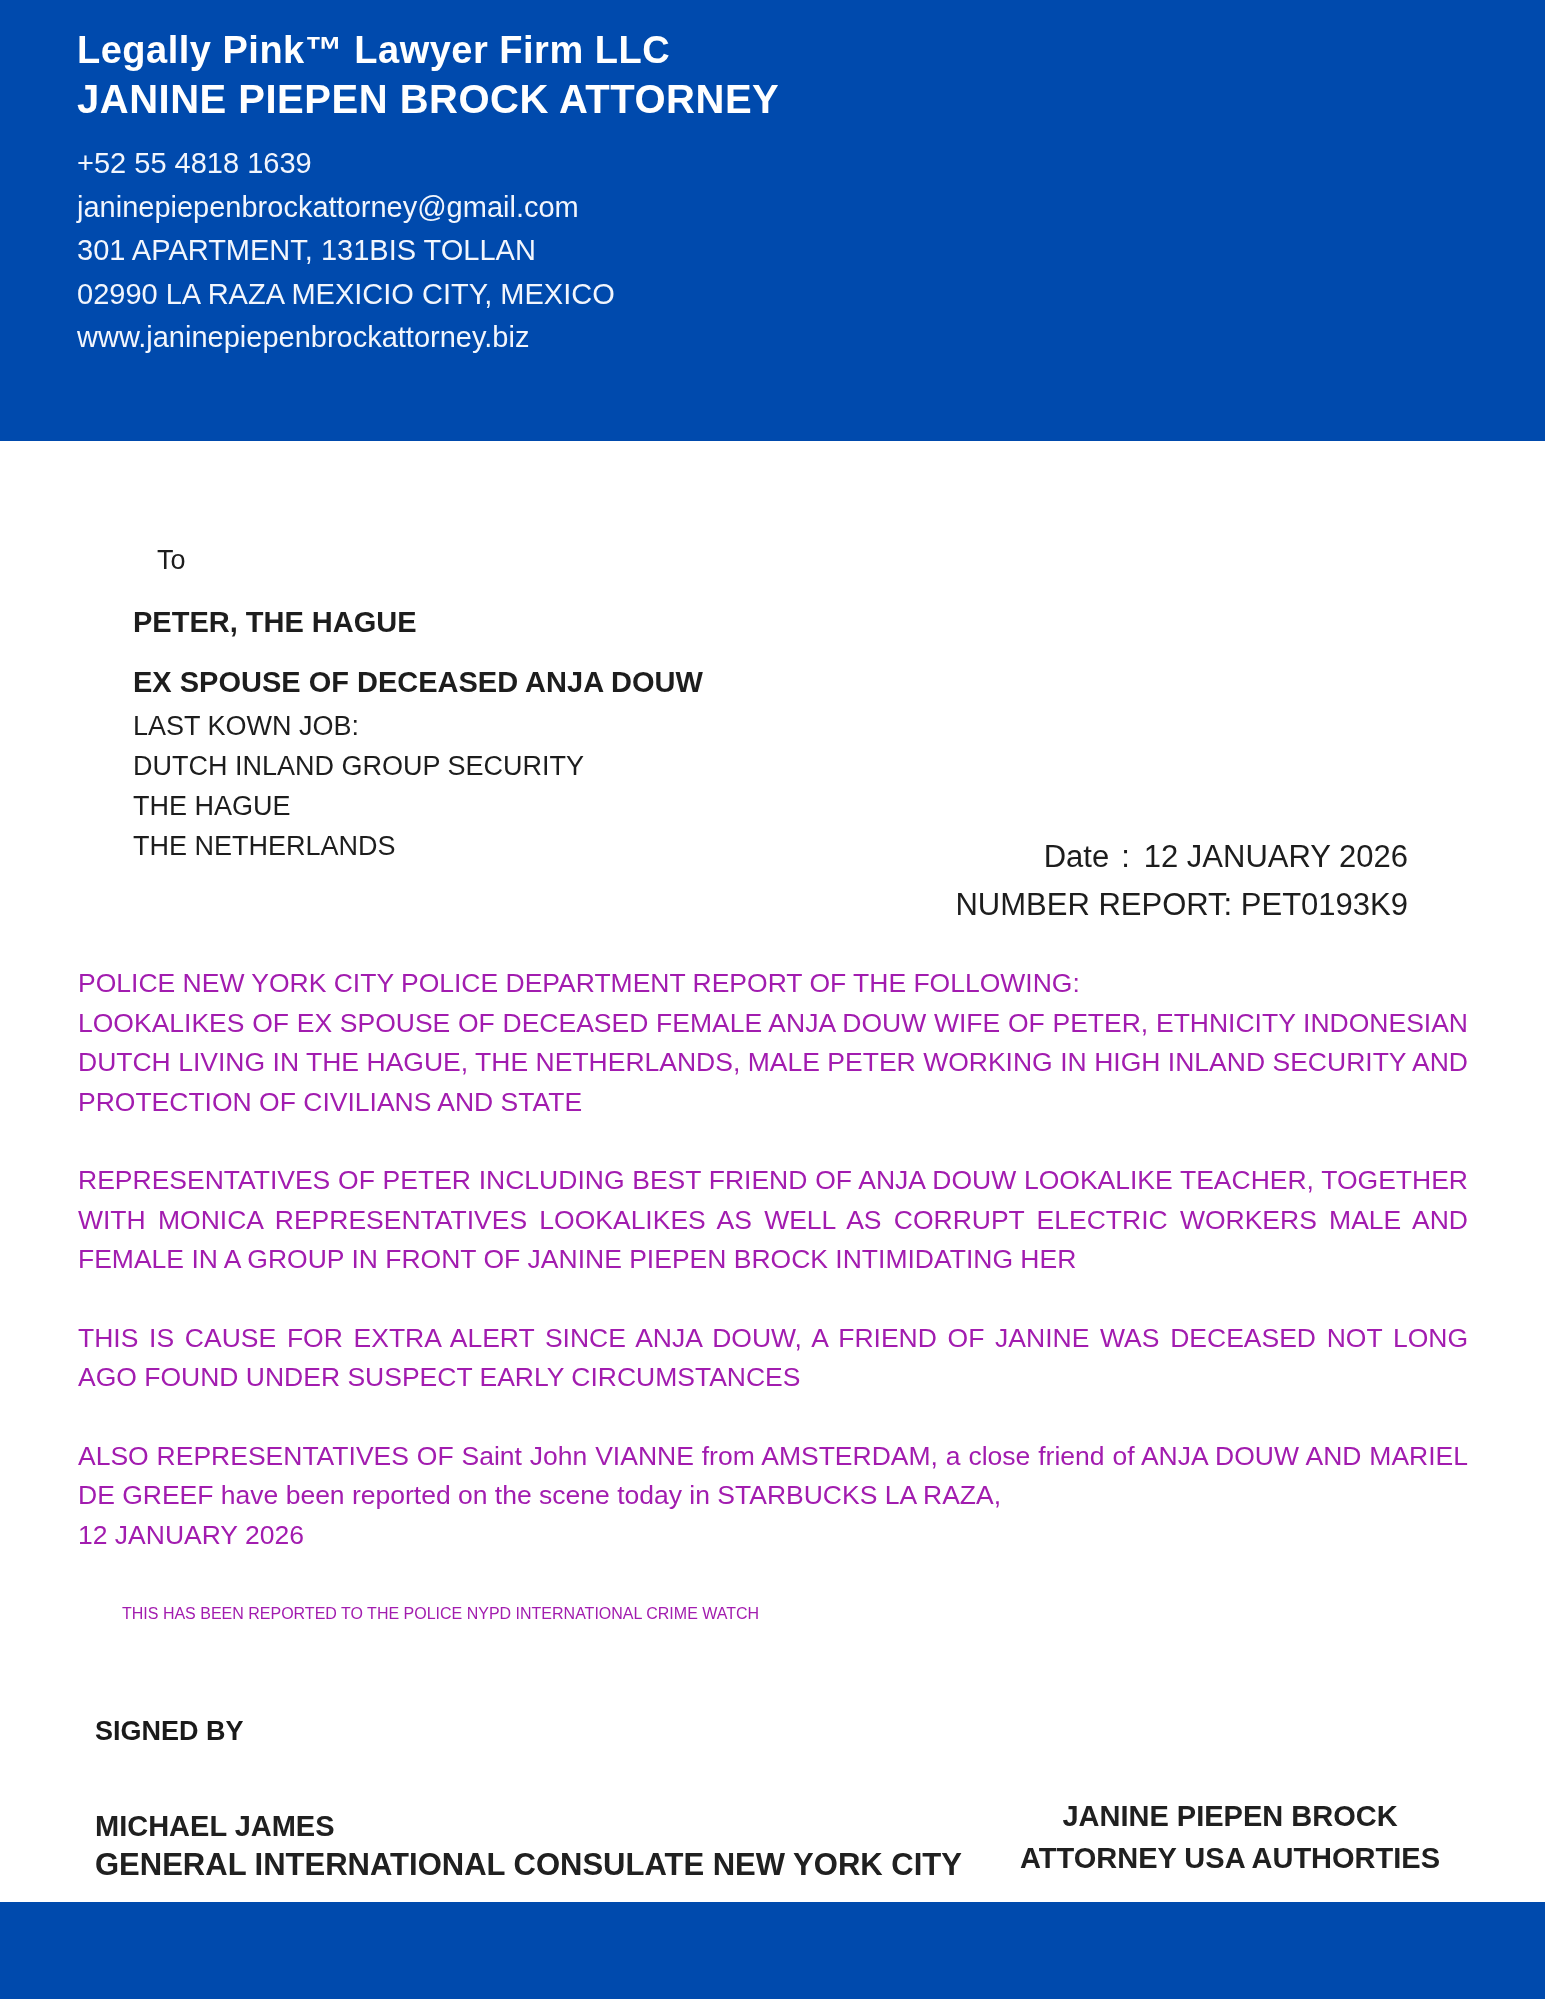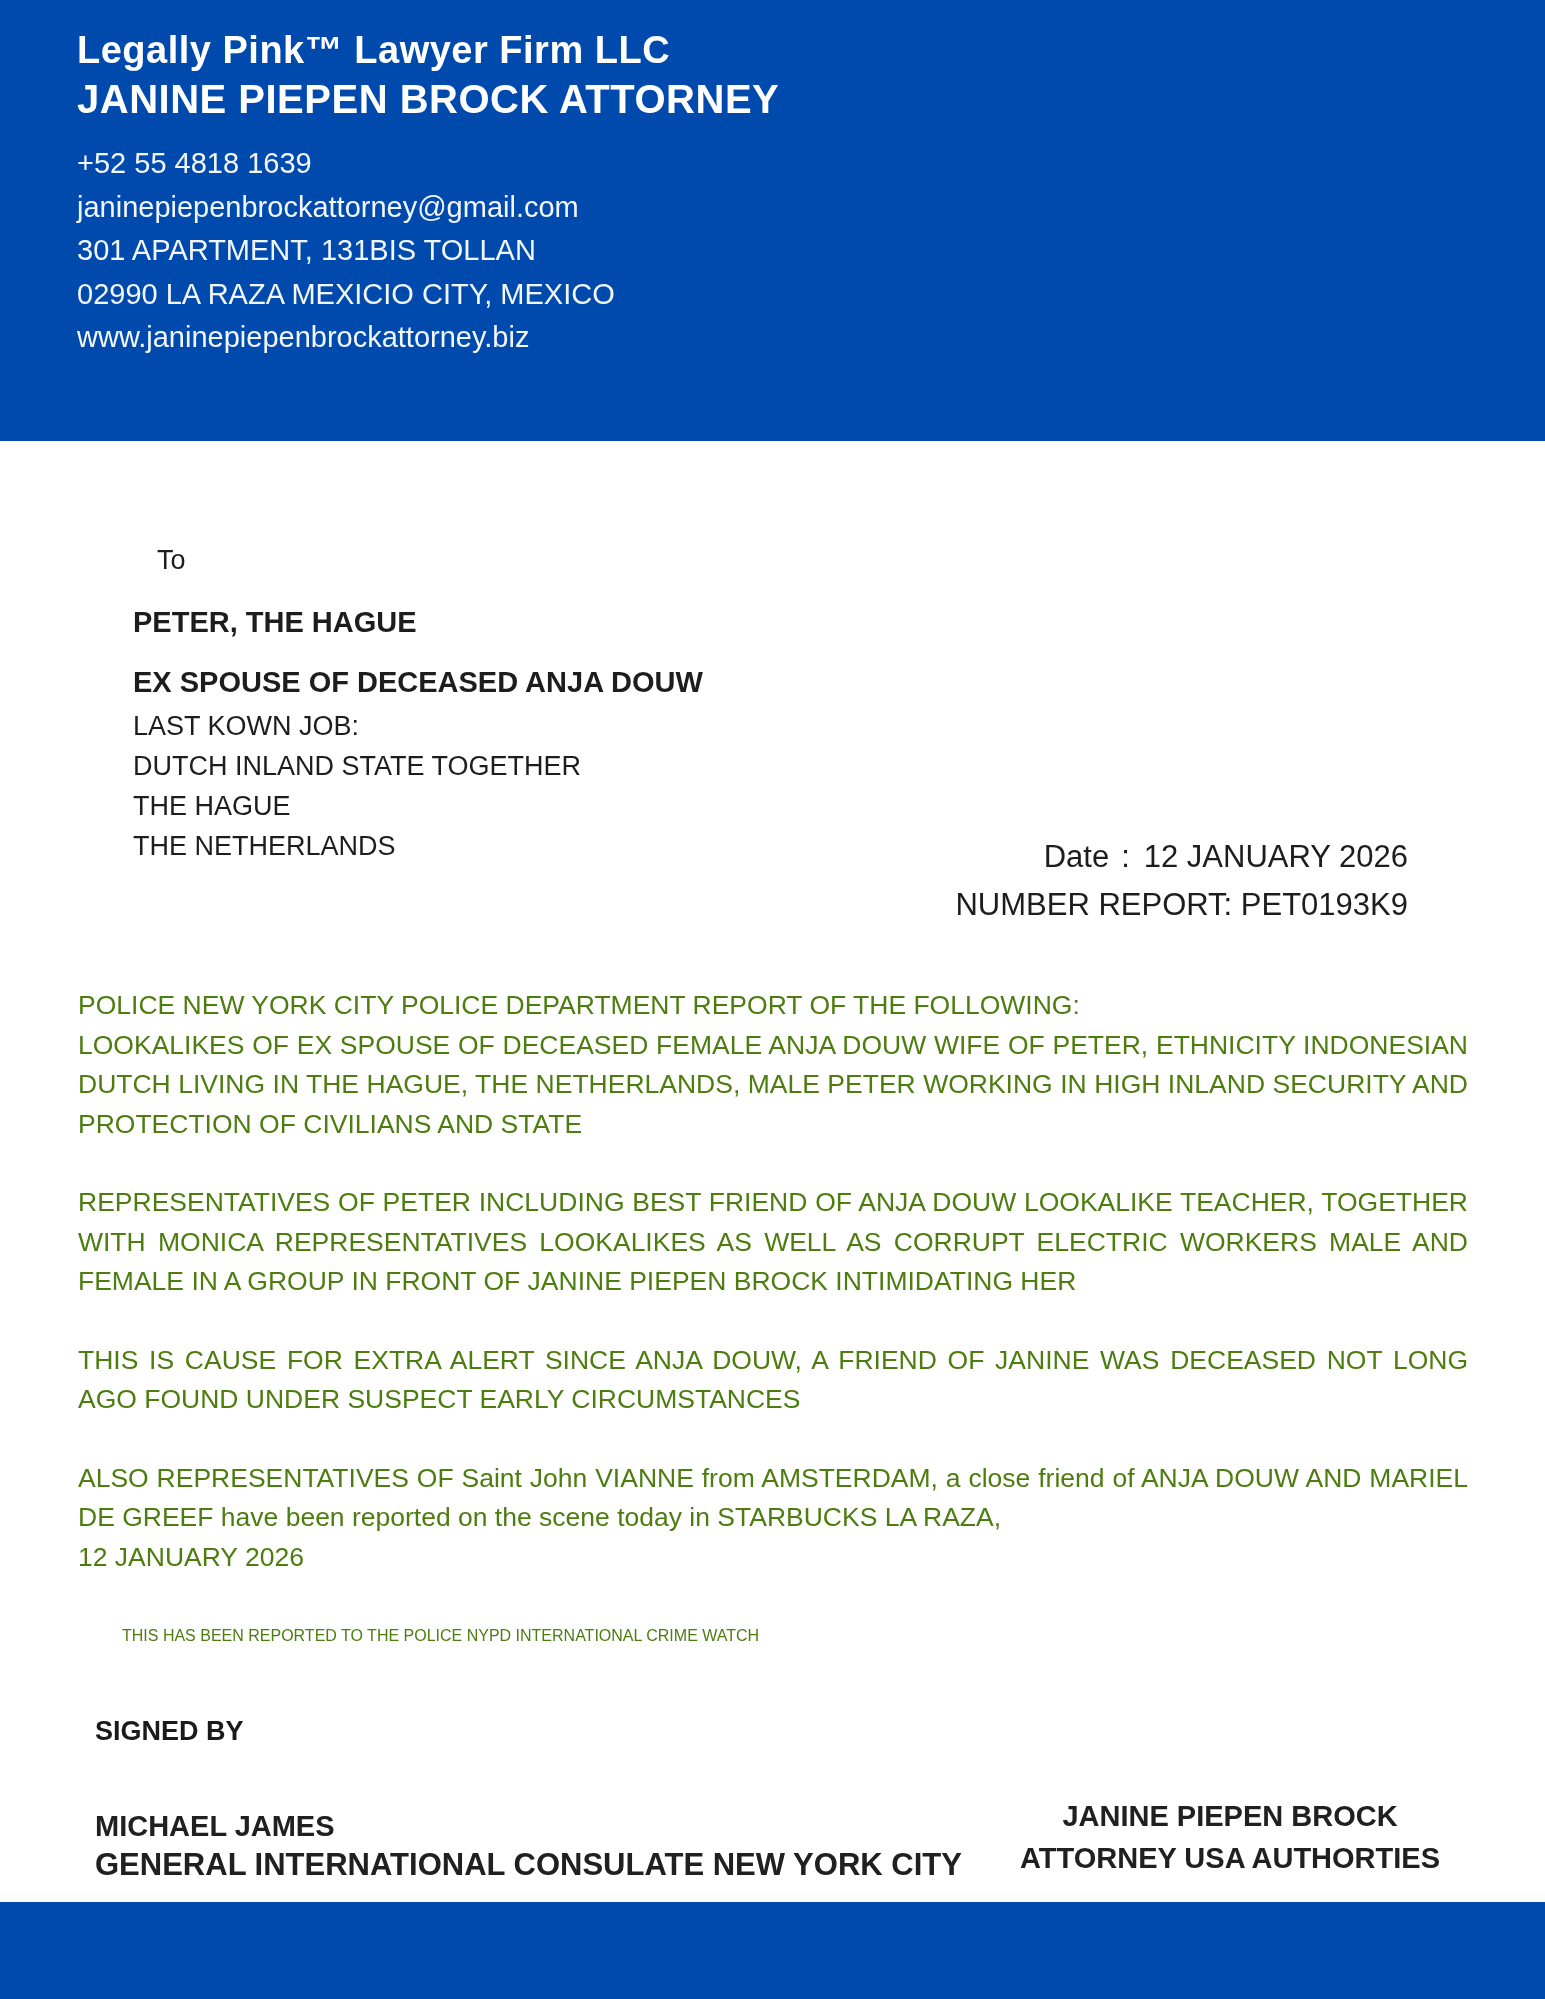--- a/index.html
+++ b/index.html
@@ -66,24 +66,24 @@
     line-height: 48px;
     color: #1d1d1d;
   }
   .meta-sep { padding: 0 14px 0 12px; }
 
   
   .body-copy {
     position: absolute;
     left: 78px;
     right: 77px;
-    top: 986px;
+    top: 964px;
     font-size: 26.5px;
     line-height: 39.5px;
-    color: #4d7c0f;
+    color: #a21caf;
   }
   .para { margin: 0 0 39px 0; }
   .just { text-align: justify; }
   .small-line { font-size: 16px; margin-left: 44px; }
 
   
   .signed-by {
     position: absolute;
     left: 95px;
     top: 1716px;
@@ -130,21 +130,21 @@
       <div class="contact-line">02990 LA RAZA MEXICIO CITY, MEXICO</div>
       <div class="contact-line">www.janinepiepenbrockattorney.biz</div>
     </div>
   </div>
 
   <div class="recipient-block">
     <div class="to-label">To</div>
     <div class="recipient-name">PETER, THE HAGUE</div>
     <div class="recipient-relation">EX SPOUSE OF DECEASED ANJA DOUW</div>
     <div class="recipient-line">LAST KOWN JOB:</div>
-    <div class="recipient-line">DUTCH INLAND STATE TOGETHER</div>
+    <div class="recipient-line">DUTCH INLAND GROUP SECURITY</div>
     <div class="recipient-line">THE HAGUE</div>
     <div class="recipient-line">THE NETHERLANDS</div>
   </div>
 
   <div class="meta-block">
     <div>
       <span>Date</span><span class="meta-sep">:</span><span>12 JANUARY 2026</span>
     </div>
     <div>NUMBER REPORT: PET0193K9</div>
   </div>

